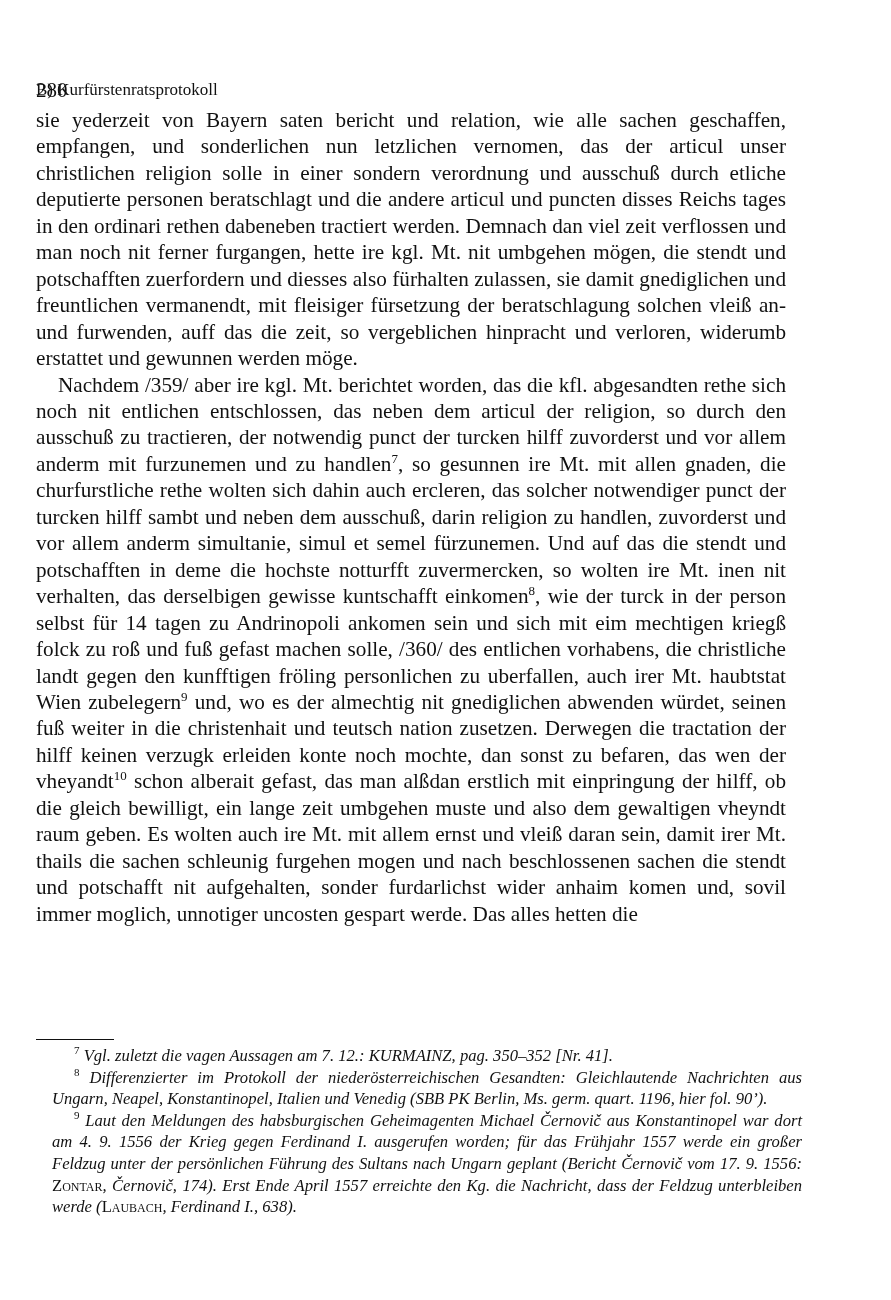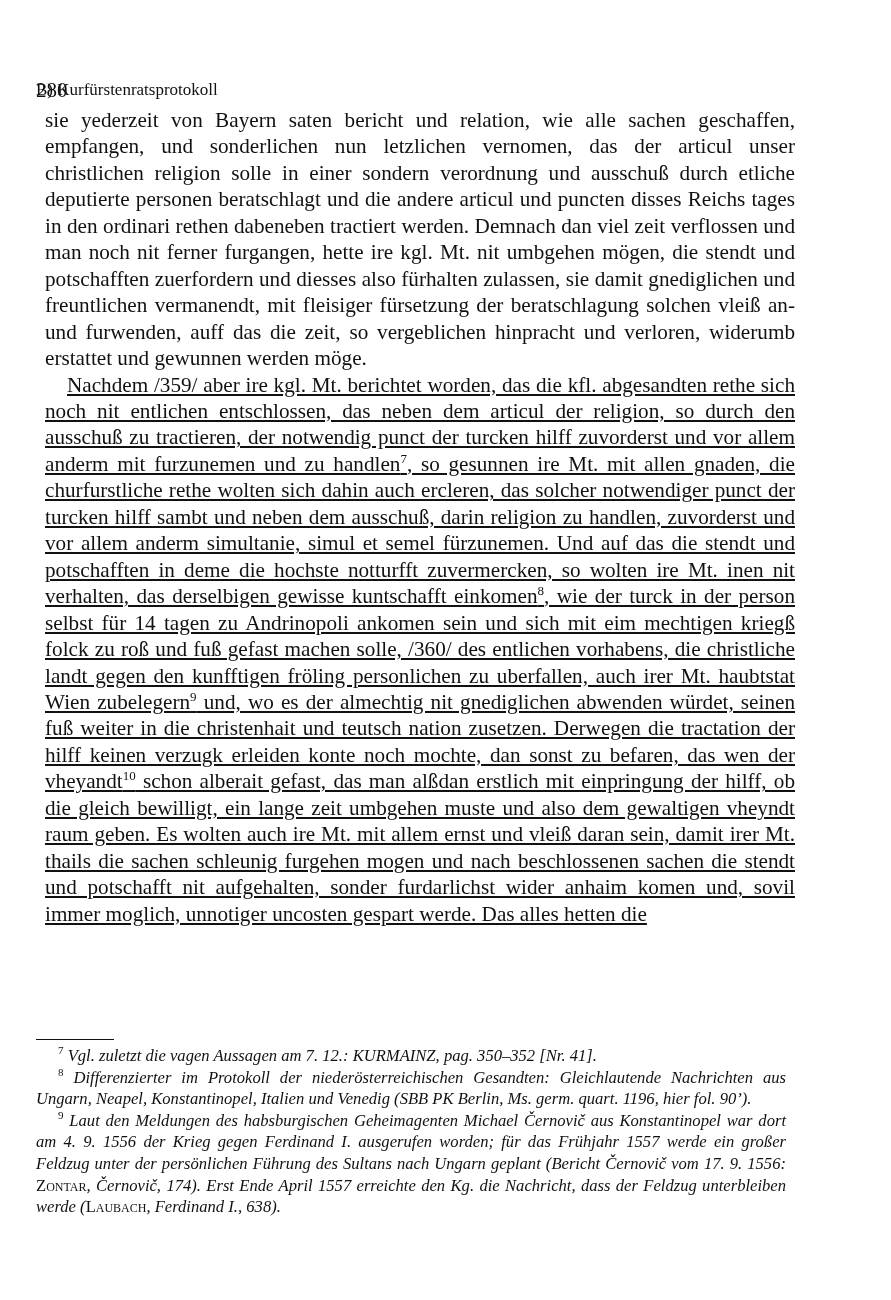--- a/index.html
+++ b/index.html
@@ -1,26 +1,26 @@
 <!DOCTYPE html>
 <html><head>
 <meta charset="utf-8">
 <style>
   html, body { margin:0; padding:0; background:#ffffff; }
   body { width:891px; height:1300px; position:relative; overflow:hidden; color:#111; font-family:"Liberation Serif","DejaVu Serif",serif; }
   .page { position:absolute; left:36px; top:0; width:750px; }
   .header { position:absolute; top:78px; left:0; width:750px; height:30px; font-size:21px; }
   .page-num { position:absolute; left:0; top:0; }
   .running-title { position:absolute; left:0; width:750px; text-align:left; top:2px; font-size:17px;font-family:Liberation Serif, serif; }
-  .body-text { position:absolute; top:107px; left:9px; width:750px; font-size:21.2px; line-height:26.45px; text-align:justify; }
+  .body-text { position:absolute; top:107px; left:0; width:750px; font-size:21.2px; line-height:26.45px; text-align:justify; }
   .body-text p { margin:0; }
-  .body-text p.indent { text-indent:22px;text-decoration:underline; }
+  .body-text p.indent { text-indent:22px; }
   sup.fn { font-size:13px; line-height:0; vertical-align:super; }
   .fn-rule { position:absolute; top:1039px; left:0; width:78px; border-top:1px solid #111; }
-  .footnotes { position:absolute; top:1045px; left:0; width:750px; font-size:16.6px; line-height:21.6px; font-style:italic; text-align:justify; }
+  .footnotes { position:absolute; top:1045px; left:16px; width:750px; font-size:16.6px; line-height:21.6px; font-style:italic; text-align:justify; }
   .footnotes p { margin:0; text-indent:22px; }
   .footnotes .num { font-style:normal; font-size:11px; vertical-align:super; line-height:0; }
   .sc { font-style:normal; font-variant:small-caps; }
 </style>
 </head>
 <body>
 
 <div class="page">
 
   <div class="header">

